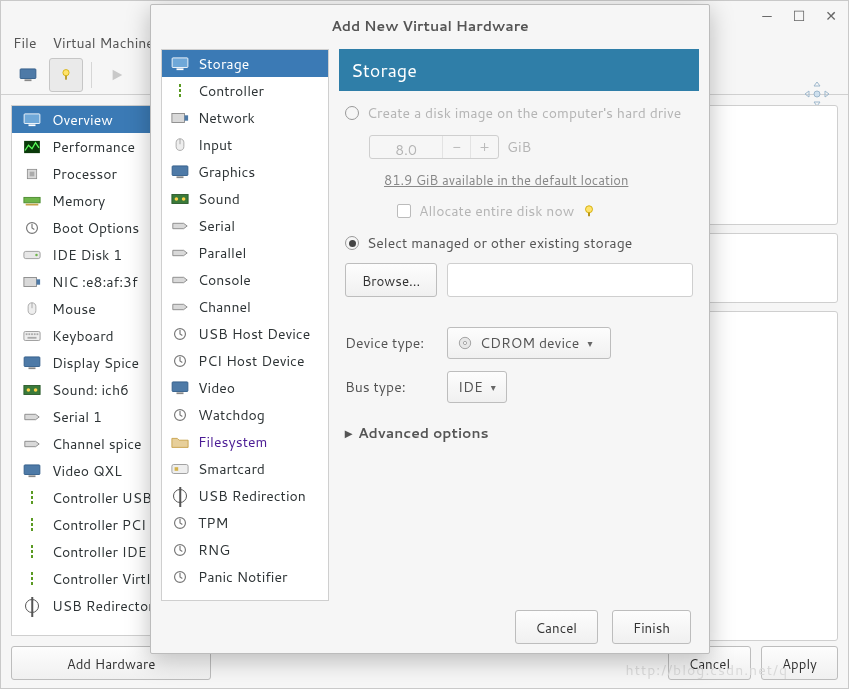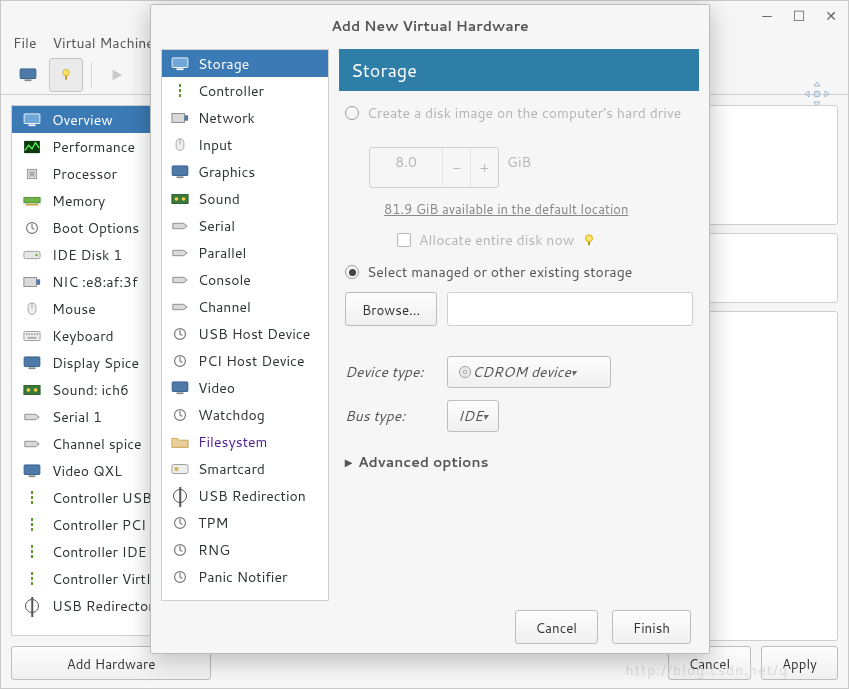--- a/index.html
+++ b/index.html
@@ -40,31 +40,31 @@
 .dlg-item.selected { background: #3b7ab5; color: #fff; }
 .dlg-item.disabled { color: #4c1d95; }
 .dlg-content { flex: 1; padding-left: 10px; display: flex; flex-direction: column; }
 .panel-title { background: #2f7ea8; color: #fff; font-size: 18px; font-weight: 400; padding: 8px 12px; }
 .form-area { padding: 12px 6px 6px 6px; color: #555; display: flex; flex-direction: column; gap: 12px; }
 .radio-row { display: flex; align-items: center; gap: 8px; }
 .radio { width: 14px; height: 14px; border: 1px solid #999; border-radius: 50%; display: inline-flex; align-items: center; justify-content: center; flex-shrink:0;}
 .radio.checked::after { content: ""; width: 7px; height: 7px; background: #444; border-radius: 50%; }
 .disabled-text { color: #b5b5b5; }
 .size-row { display: flex; align-items: center; gap: 8px; margin-left: 24px; }
-.spin { display: flex; border: 1px solid #cfcfcf; border-radius: 3px; height: 41px; margin-top: 12px; }
+.spin { display: flex; border: 1px solid #cfcfcf; border-radius: 3px; height: 24px; }
 .spin-val { width: 72px; text-align: center; line-height: 28px; color: #b5b5b5; }
 .spin-btn { width: 28px; display:flex; align-items:center; justify-content:center; color:#bbb; border-left:1px solid #e3e3e3; }
 .avail { margin-left: 39px; color: #888; font-size: 13px; text-decoration: underline; }
 .check-row { margin-left: 24px; display: flex; align-items: center; gap: 8px; color: #b5b5b5; padding-left: 28px; }
 .checkbox { width: 14px; height: 14px; border: 1px solid #bbb; border-radius: 2px; background: #fff; }
 .browse-row { display: flex; gap: 10px; margin-top: -2px; }
 .text-input { flex: 1; height: 34px; border: 1px solid #cfcfcf; border-radius: 3px; background: #fff; }
-.field-row { display: flex; align-items: center; gap: 10px; font-style: italic; }
+.field-row { display: flex; align-items: center; gap: 10px; }
 .field-label { width: 92px; text-align: left; color: #555; }
-.combo { height: 32px; border: 1px solid #bdbdbd; border-radius: 3px; background: linear-gradient(#fdfdfd,#f0f0f0); display: inline-flex; align-items: center; padding: 0 10px; gap: 0; }
+.combo { height: 32px; border: 1px solid #bdbdbd; border-radius: 3px; background: linear-gradient(#fdfdfd,#f0f0f0); display: inline-flex; align-items: center; padding: 0 10px; gap: 8px; }
 .combo .chev { font-size: 10px; color: #666; }
 .adv { display: flex; align-items: center; gap: 6px; font-weight: 600; margin-top: 8px; }
 .dlg-buttons { flex-shrink: 0; height: 52px; display: flex; align-items: center; justify-content: flex-end; gap: 14px; padding-right: 18px; border-top: 0; }
 
 
 .ic { width: 18px; height: 14px; }
 .svg-icon { width: 18px; height: 14px; }
 svg { display: block; }
 
 .controller-ic { display:flex; flex-direction:column; gap:2px; }

